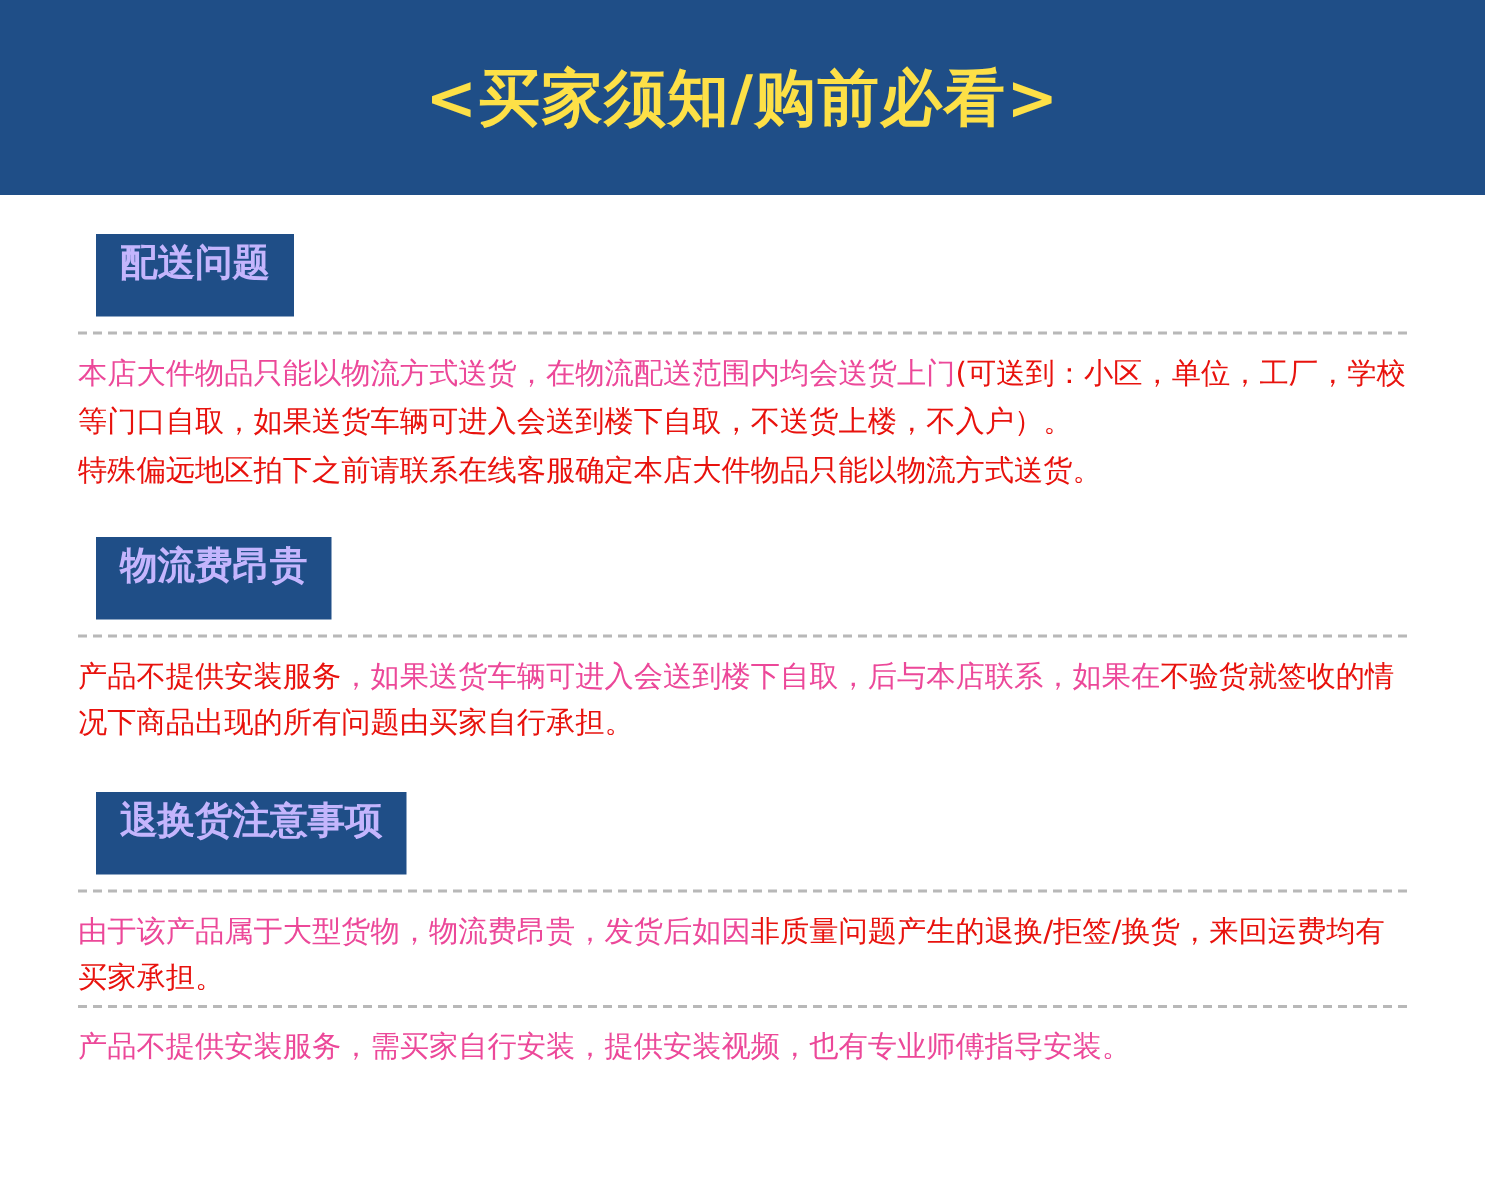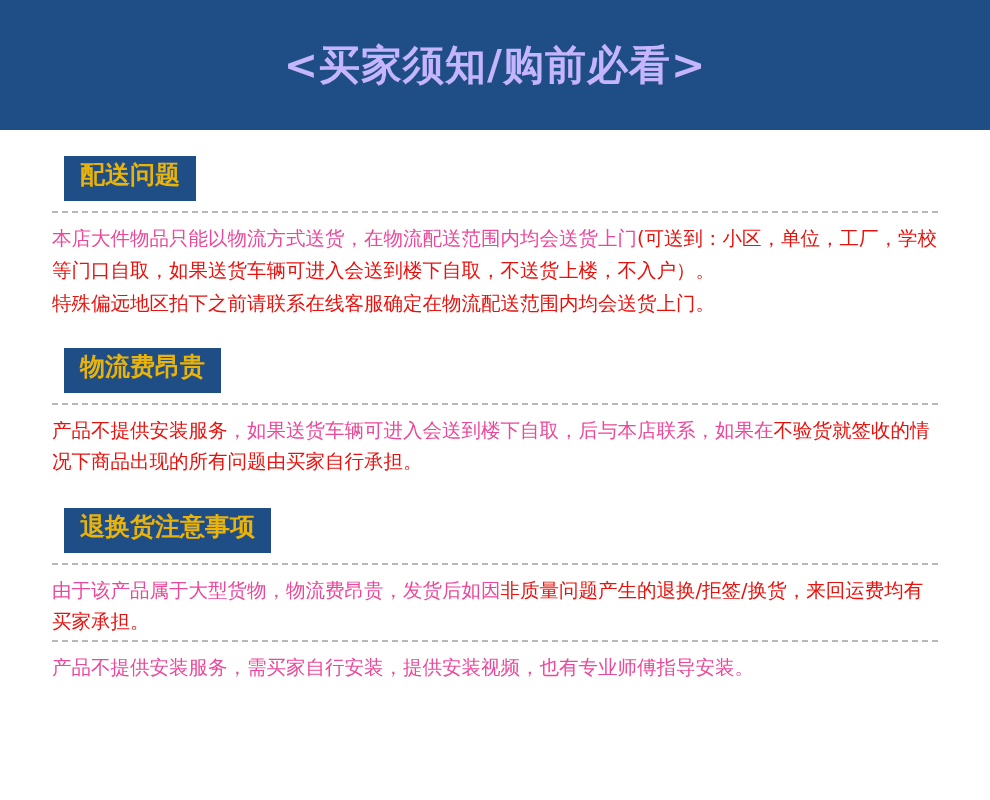--- a/index.html
+++ b/index.html
@@ -21,40 +21,40 @@
     box-sizing: border-box;
   }
   .banner {
     height: 130px;
     background: #1f4e87;
     display: flex;
     align-items: center;
     justify-content: center;
   }
   .banner-title {
-    color: #c4b5fd;
+    color: #fde047;
     font-size: 41px;
     font-weight: bold;
     letter-spacing: 1px;
     font-family: "DejaVu Sans", "Liberation Sans", sans-serif;
   }
   .content {
     padding: 0 52px;
     box-sizing: border-box;
   }
   .section {
     margin-top: 0;
   }
   .section-head {
     display: inline-block;
     background: #1f4e87;
-    color: #eab308;
+    color: #c4b5fd;
     font-size: 25px;
     font-weight: bold;
-    padding: 6px 16px 14px 16px;
+    padding: 6px 16px 24px 16px;
     line-height: 1;
     font-family: "DejaVu Sans", "Liberation Sans", sans-serif;
   }
   .head-row {
     padding-top: 22px;
     padding-bottom: 10px;
     padding-left: 12px;
   }
   .divider {
     border-top: 2px dashed #b8b8b8;
@@ -96,21 +96,21 @@
 
     <div class="section sec-1">
       <div class="head-row">
         <span class="section-head">配送问题</span>
       </div>
       <div class="divider"></div>
       <p class="para">
         <span class="blk">本店大件物品只能以物流方式送货，在物流配送范围内均会送货上门</span><span class="red">(可送到：小区，单位，工厂，学校等门口自取，如果送货车辆可进入会送到楼下自取，不送货上楼，不入户）。</span>
       </p>
       <p class="para">
-        <span class="red">特殊偏远地区拍下之前请联系在线客服确定</span><span class="red">在物流配送范围内均会送货上门。</span>
+        <span class="red">特殊偏远地区拍下之前请联系在线客服确定</span><span class="red">本店大件物品只能以物流方式送货。</span>
       </p>
     </div>
 
     <div class="section sec-2">
       <div class="head-row">
         <span class="section-head">物流费昂贵</span>
       </div>
       <div class="divider"></div>
       <p class="para">
         <span class="red">产品不提供安装服务</span><span class="blk">，如果送货车辆可进入会送到楼下自取，后与本店联系，如果在</span><span class="red">不验货就签收的情况下商品出现的所有问题由买家自行承担。</span>

